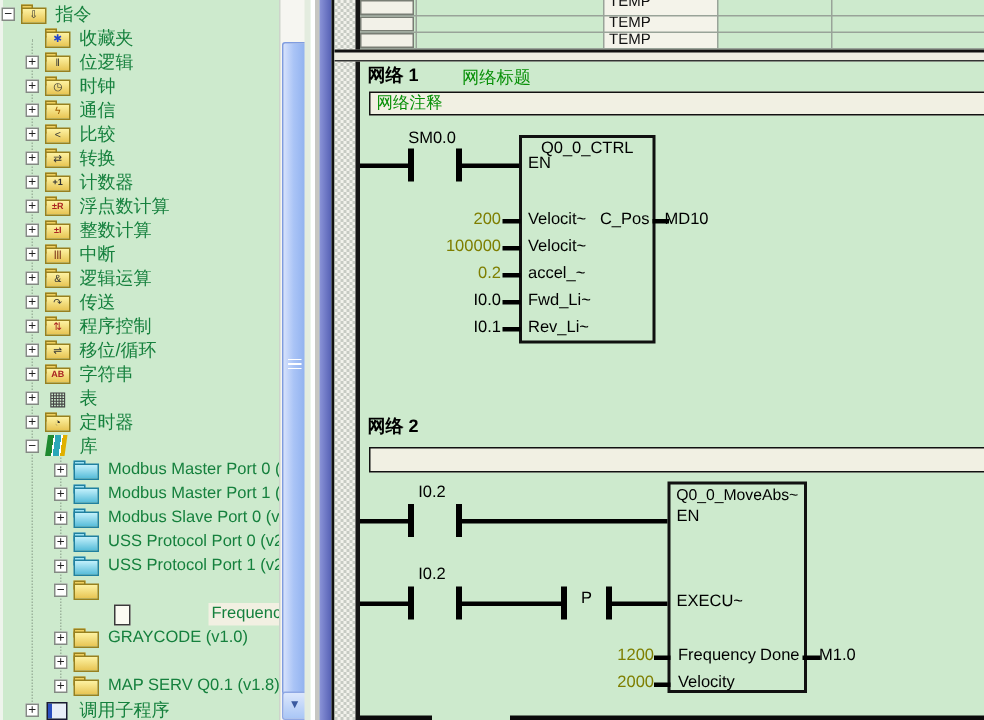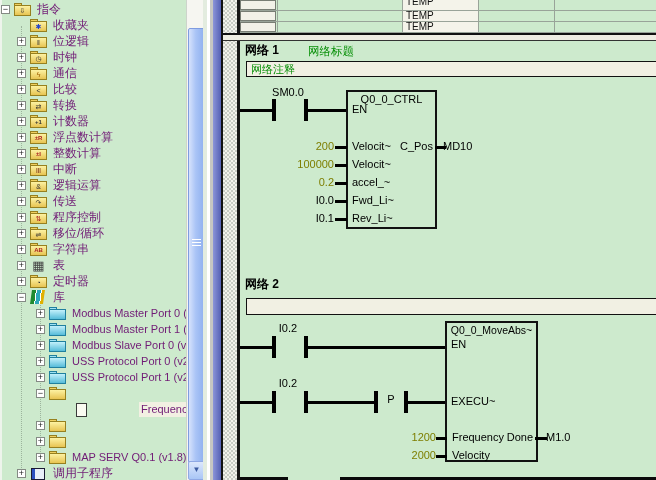--- a/index.html
+++ b/index.html
@@ -21,21 +21,21 @@
   .folder i{top:2px;height:11px;line-height:11px;z-index:2;}
   .cyan::before{background:#9fe2f4;border-color:#20809f;}
   .cyan::after{background:linear-gradient(#c2f0fb,#56bcd9);border-color:#20809f;}
   .tbl i{font-size:13px;line-height:13px;color:#444;}
   .books{transform:skewX(-8deg);height:14px;}
   .books::after{content:"";position:absolute;left:1px;top:0;width:13px;height:14px;
      background:linear-gradient(90deg,#1f8a30 0 4px,#fff 4px 5px,#2aa7b8 5px 9px,#fff 9px 10px,#e0b000 10px 13px);}
   .page::after{content:"";position:absolute;left:2px;top:0;width:9px;height:12px;background:#fbfbf2;border:1.5px solid #3a3a3a;}
   .winicon::after{content:"";position:absolute;left:1px;top:1px;width:12px;height:10px;
      background:linear-gradient(90deg,#2b4fc0 0 3px,#e8eef8 3px);border:1.5px solid #1a1a33;}
-  .tlabel{font-size:12px;color:#701a75;white-space:nowrap;padding:0 2px;line-height:15px;}
+  .tlabel{font-size:12px;color:#15803d;white-space:nowrap;padding:0 2px;line-height:15px;}
   .tlabel.en{font-size:11px;}
   .tlabel.selbg{background:#f2f0e2;}
   
   #vsb{position:absolute;left:186px;top:0;width:17px;height:480px;background:#f6f6f1;border-left:1px solid #cdd4cb;}
   #vsb .thumb{position:absolute;left:1px;top:28px;width:15px;height:433px;border:1px solid #7f9ce0;border-radius:2px;
       background:linear-gradient(90deg,#d6e2fc,#aac4f6 45%,#8fb0ef);}
   #vsb .grip{position:absolute;left:3px;top:210px;width:9px;height:9px;
       background:repeating-linear-gradient(180deg,#ffffff 0 1px,rgba(0,0,0,0) 1px 3px);}
   #vsb .down{position:absolute;left:1px;top:461px;width:15px;height:17px;border:1px solid #8fa8e4;border-radius:2px;
       background:linear-gradient(#dce7fc,#a9c6f6);font-size:8px;line-height:15px;text-align:center;color:#3b5aa0;}
@@ -236,20 +236,21 @@
           <span class="toggle">−</span>
           <span class="ticon folder"></span>
         </div>
         <div class="trow lv3" style="top: 401px; padding-left: 74px; gap: 44px;">
           <span class="ticon page"></span>
           <span class="tlabel en selbg">Frequency</span>
         </div>
         <div class="trow lv2" style="top: 417px; padding-left: 36px;">
           <span class="toggle">+</span>
           <span class="ticon folder"></span>
+          <span class="tlabel en">GRAYCODE (v1.0)</span>
         </div>
         <div class="trow lv2" style="top: 433px; padding-left: 36px;">
           <span class="toggle">+</span>
           <span class="ticon folder"></span>
         </div>
         <div class="trow lv2" style="top: 449px; padding-left: 36px;">
           <span class="toggle">+</span>
           <span class="ticon folder"></span>
           <span class="tlabel en">MAP SERV Q0.1 (v1.8)</span>
         </div>

